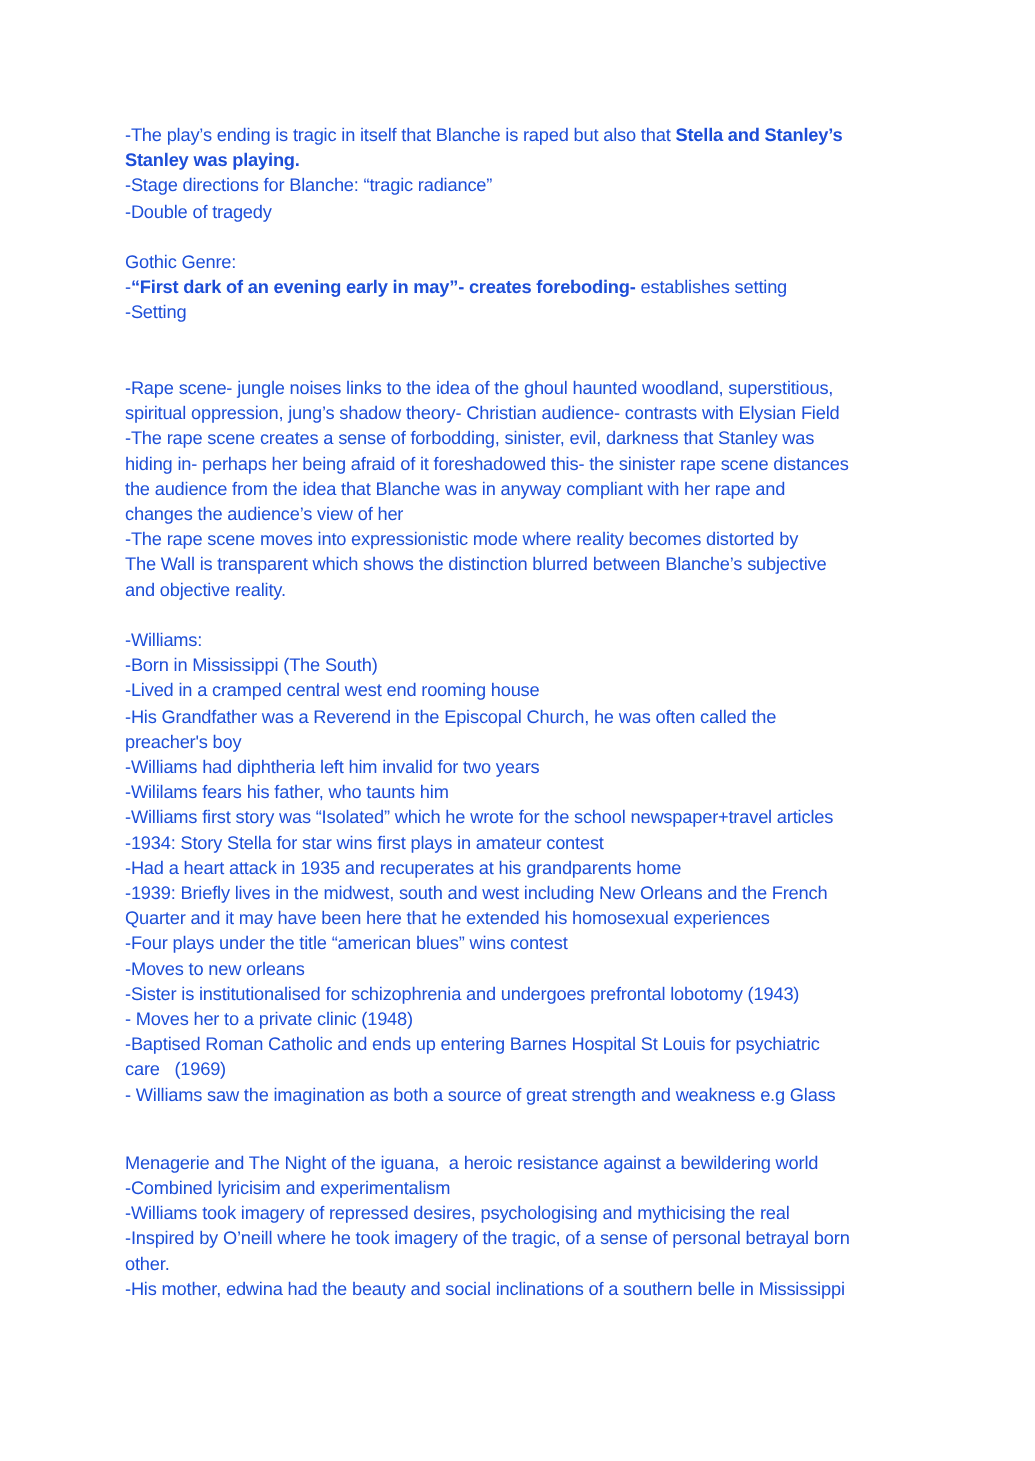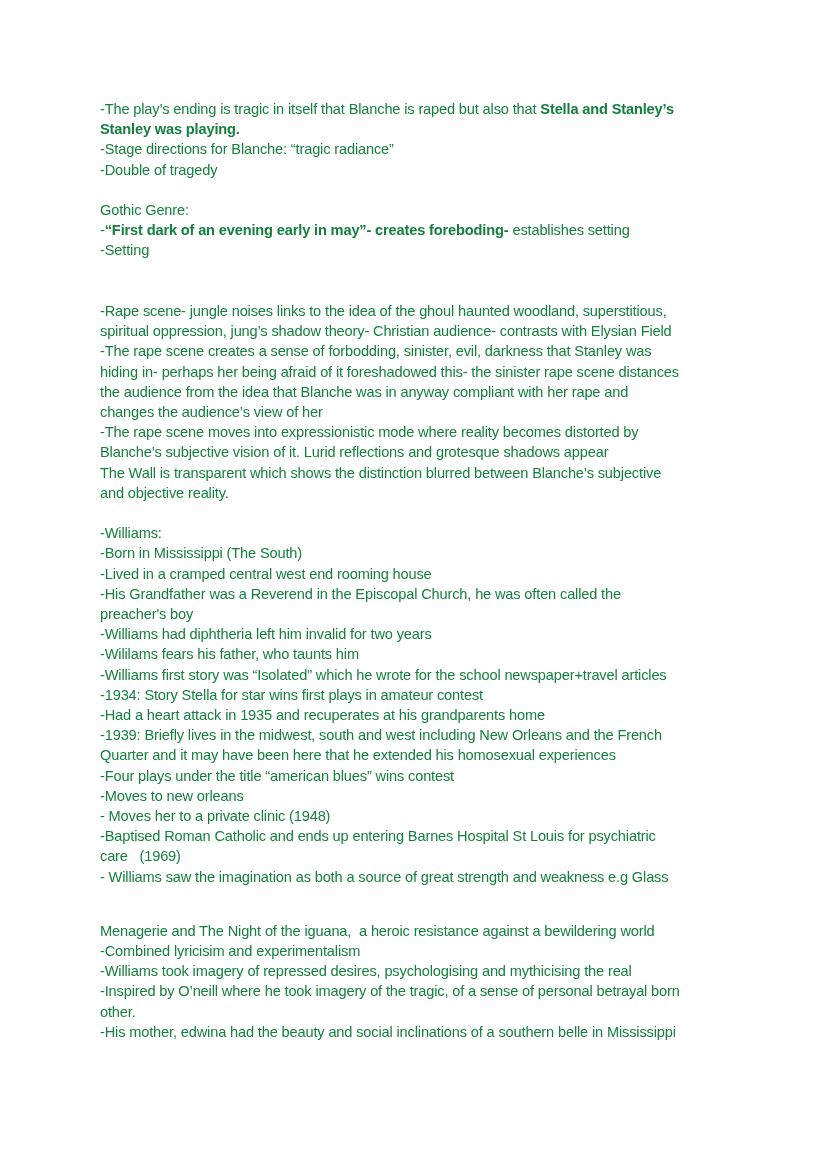--- a/index.html
+++ b/index.html
@@ -1,20 +1,20 @@
 <!DOCTYPE html>
 <html><head>
   <meta charset="utf-8">
   <style>
     html, body { margin: 0; padding: 0; background: #ffffff; }
     body { width: 828px; height: 1169px; position: relative; overflow: hidden; }
     .page {
       position: absolute; left: 100px; top: 99px; width: 640px;
       font-family: "Liberation Sans", sans-serif;
-      font-size: 14.6px; line-height: 20.2px; color: #15803d;
+      font-size: 14.6px; line-height: 20.2px; color: #1d4ed8;
       letter-spacing: -0.15px;
     }
     .line { white-space: nowrap; min-height: 20.2px; }
     .blank { height: 20.2px; }
     b { font-weight: bold; }
   </style>
 </head>
 <body>
 
 <div class="page">
@@ -38,21 +38,20 @@
   <div class="blank"></div>
 
   <div>
     <div class="line">-Rape scene- jungle noises links to the idea of the ghoul haunted woodland, superstitious,</div>
     <div class="line">spiritual oppression, jung’s shadow theory- Christian audience- contrasts with Elysian Field</div>
     <div class="line">-The rape scene creates a sense of forbodding, sinister, evil, darkness that Stanley was</div>
     <div class="line">hiding in- perhaps her being afraid of it foreshadowed this- the sinister rape scene distances</div>
     <div class="line">the audience from the idea that Blanche was in anyway compliant with her rape and</div>
     <div class="line">changes the audience’s view of her</div>
     <div class="line">-The rape scene moves into expressionistic mode where reality becomes distorted by</div>
-    <div class="line">Blanche’s subjective vision of it. Lurid reflections and grotesque shadows appear</div>
     <div class="line">The Wall is transparent which shows the distinction blurred between Blanche’s subjective</div>
     <div class="line">and objective reality.</div>
   </div>
 
   <div class="blank"></div>
 
   <div>
     <div class="line">-Williams:</div>
     <div class="line">-Born in Mississippi (The South)</div>
     <div class="line">-Lived in a cramped central west end rooming house</div>
@@ -60,20 +59,21 @@
     <div class="line">preacher's boy</div>
     <div class="line">-Williams had diphtheria left him invalid for two years</div>
     <div class="line">-Wililams fears his father, who taunts him</div>
     <div class="line">-Williams first story was “Isolated” which he wrote for the school newspaper+travel articles</div>
     <div class="line">-1934: Story Stella for star wins first plays in amateur contest</div>
     <div class="line">-Had a heart attack in 1935 and recuperates at his grandparents home</div>
     <div class="line">-1939: Briefly lives in the midwest, south and west including New Orleans and the French</div>
     <div class="line">Quarter and it may have been here that he extended his homosexual experiences</div>
     <div class="line">-Four plays under the title “american blues” wins contest</div>
     <div class="line">-Moves to new orleans</div>
+    <div class="line">-Sister is institutionalised for schizophrenia and undergoes prefrontal lobotomy (1943)</div>
     <div class="line">- Moves her to a private clinic (1948)</div>
     <div class="line">-Baptised Roman Catholic and ends up entering Barnes Hospital St Louis for psychiatric</div>
     <div class="line" style="white-space: pre;">care   (1969)</div>
     <div class="line">- Williams saw the imagination as both a source of great strength and weakness e.g Glass</div>
     <div class="line" style="white-space: pre; margin-top: 34px;">Menagerie and The Night of the iguana,  a heroic resistance against a bewildering world</div>
     <div class="line">-Combined lyricisim and experimentalism</div>
     <div class="line">-Williams took imagery of repressed desires, psychologising and mythicising the real</div>
     <div class="line">-Inspired by O’neill where he took imagery of the tragic, of a sense of personal betrayal born</div>
     <div class="line">other.</div>
     <div class="line">-His mother, edwina had the beauty and social inclinations of a southern belle in Mississippi</div>

